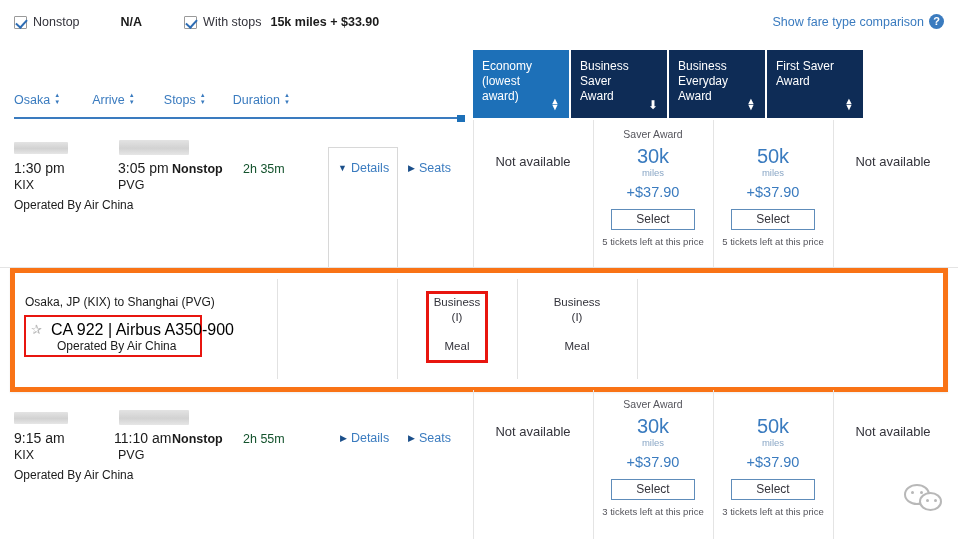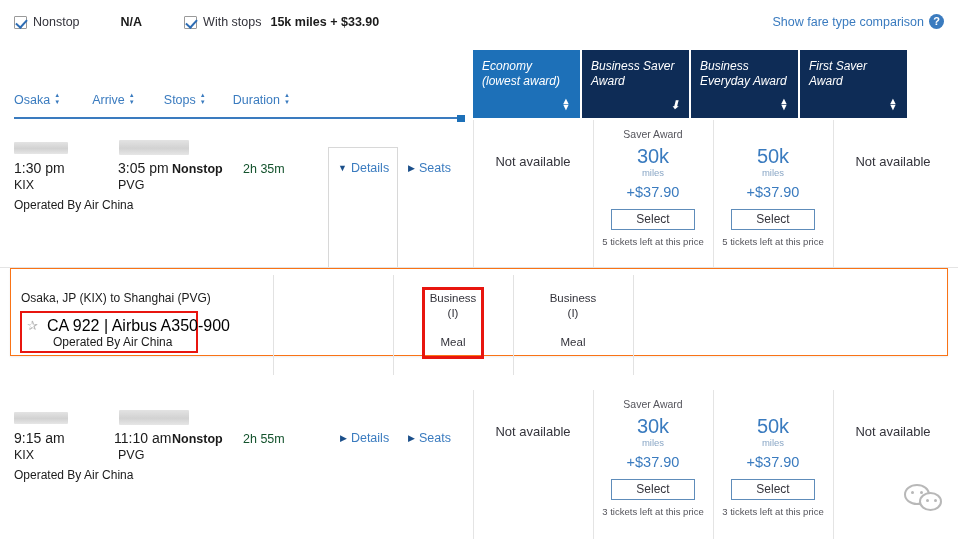--- a/index.html
+++ b/index.html
@@ -45,24 +45,24 @@
     background: #3a7bbf; color: #fff; font-size: 11px; font-weight: bold;
     margin-left: 5px; line-height: 1;
   }
 
   
   .colheads {
     position: absolute; top: 50px; left: 473px;
     display: flex; gap: 2px;
   }
   .colhead {
-    width: 107px; height: 68px; position: relative;
+    width: 96px; height: 68px; position: relative;
     padding: 9px 9px 0 9px; color: #fff;
     font-size: 12px; line-height: 15px;
-    background: #0e2c56; cursor: pointer; font-style: italic;
+    background: #0e2c56; cursor: pointer;
   }
   .colhead.active { background: #1d70b8; }
   .sortarrow {
     position: absolute; right: 9px; bottom: 6px;
     width: 10px; height: 14px; color: #ffffff;
     font-size: 9px; line-height: 6px; text-align: center;
   }
   .sortarrow .up::before { content: "\25B2"; }
   .sortarrow .dn::before { content: "\25BC"; }
   .sortarrow.single { font-size: 12px; line-height: 14px; }
@@ -125,22 +125,22 @@
   .cash { font-size: 14.5px; color: #3a7bbf; line-height: 20px; margin-top: 4px; }
   .selbtn {
     display: inline-block; width: 84px; height: 21px; line-height: 19px;
     border: 1px solid #5e8cba; background: #fff; color: #33333b;
     font-size: 12px; margin-top: 7px; cursor: pointer;
   }
   .ticketsleft { font-size: 9.5px; color: #55555c; margin-top: 6px; }
 
   
   .panel {
-    position: absolute; left: 10px; top: 268px; width: 938px; height: 88px;
-    background: #fff; border: 1px solid #f97316;
+    position: absolute; left: 10px; top: 268px; width: 938px; height: 124px;
+    background: #fff; border: 5px solid #f97316;
     box-shadow: 0 1px 2px rgba(0,0,0,0.07);
   }
   .pdiv { position: absolute; top: 6px; width: 1px; height: 100px; background: #e2e2e2; }
   .proute { position: absolute; left: 10px; top: 22px; font-size: 12px; color: #1b1b1b; }
   .predbox {
     position: absolute; left: 9px; top: 42px; width: 178px; height: 42px;
     border: 2px solid #e8150f;
   }
   .star { position: absolute; left: 16px; top: 50px; width: 14px; height: 14px;
     color: #b9b9b9; font-size: 13px; line-height: 14px; }

